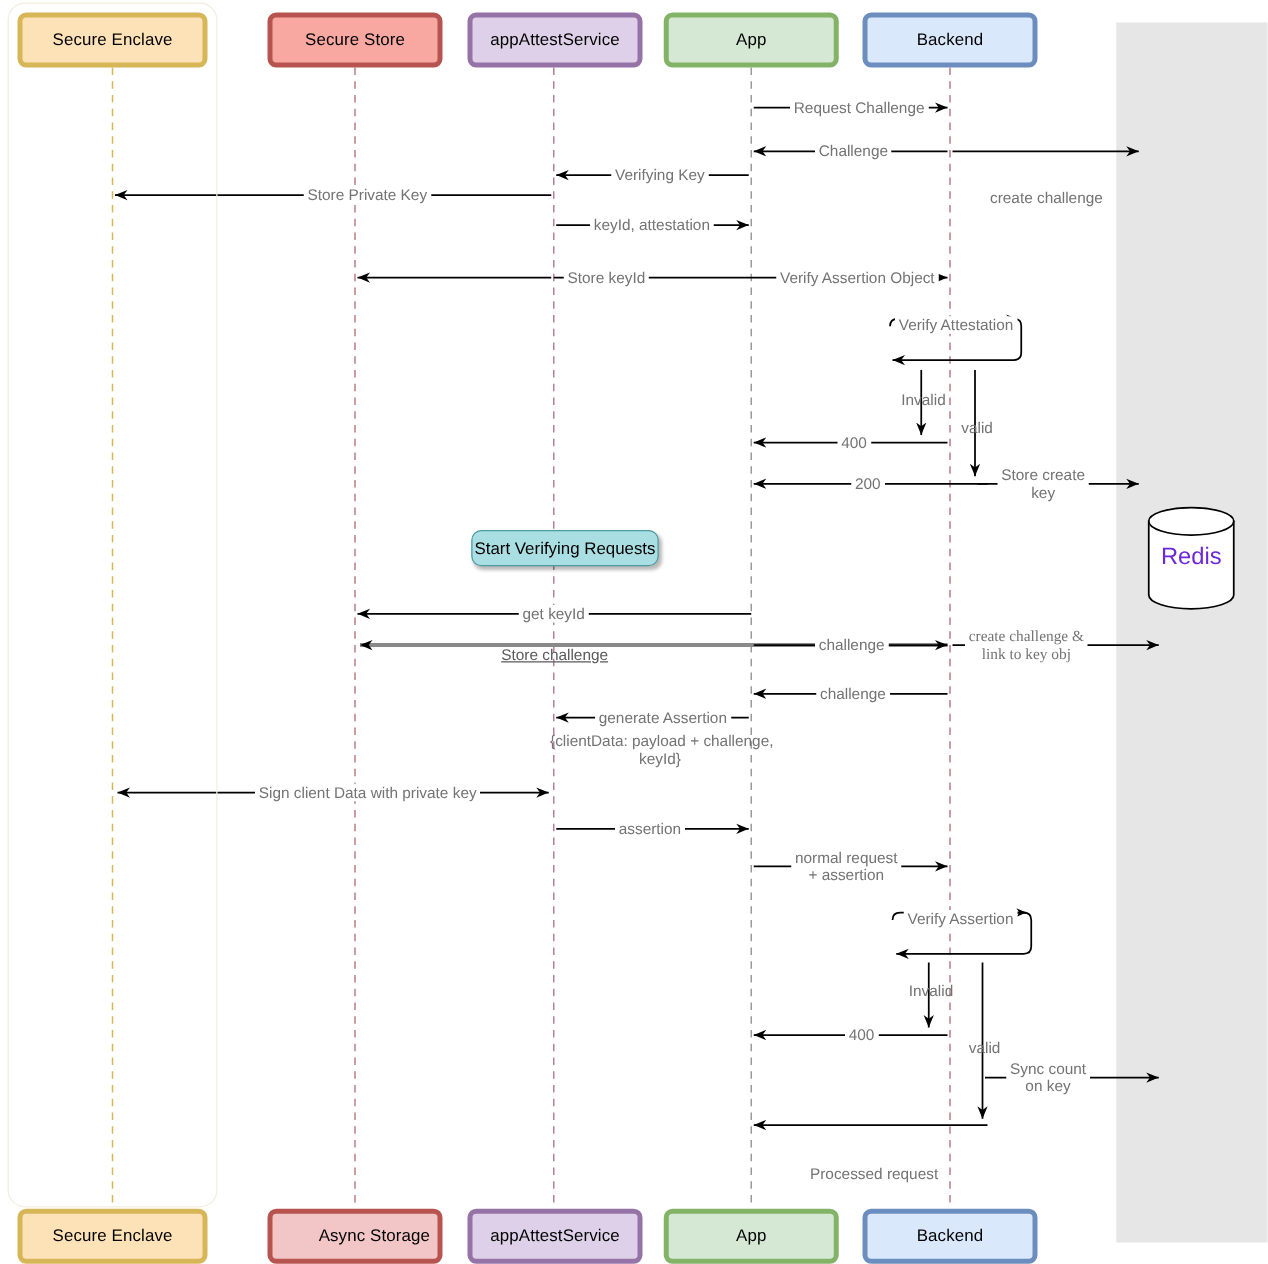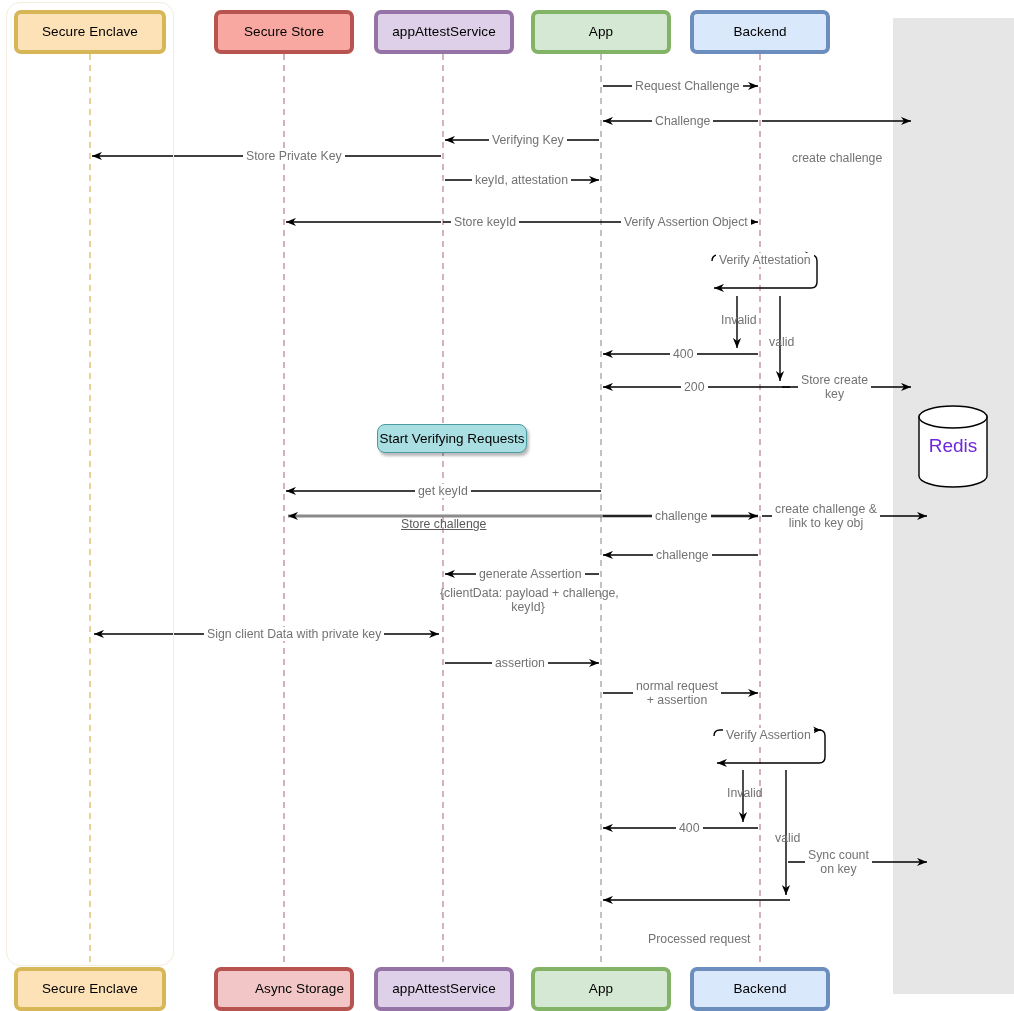--- a/index.html
+++ b/index.html
@@ -80,21 +80,21 @@
     line-height:14px;
     background:#fff;
     padding:0 3px;
     white-space:pre;
     text-align:center;
     z-index:4;
     color:#737373;
   }
   .msg.nobg{background:transparent;}
   .msg.gray{color:#5a5a5a;}
-  .msg.onpanel{background:#e6e6e6;}
+  .msg.onpanel{background:#e6e6e6;font-family:Liberation Serif, serif;}
 </style>
 </head>
 <body>
 
 <div id="stage">
 
   <div class="gray-panel" style="left:893px;top:18px;width:121px;height:976px;"></div>
 
   <div class="group-box" style="left:6px;top:2px;width:168px;height:964px;"></div>
 

